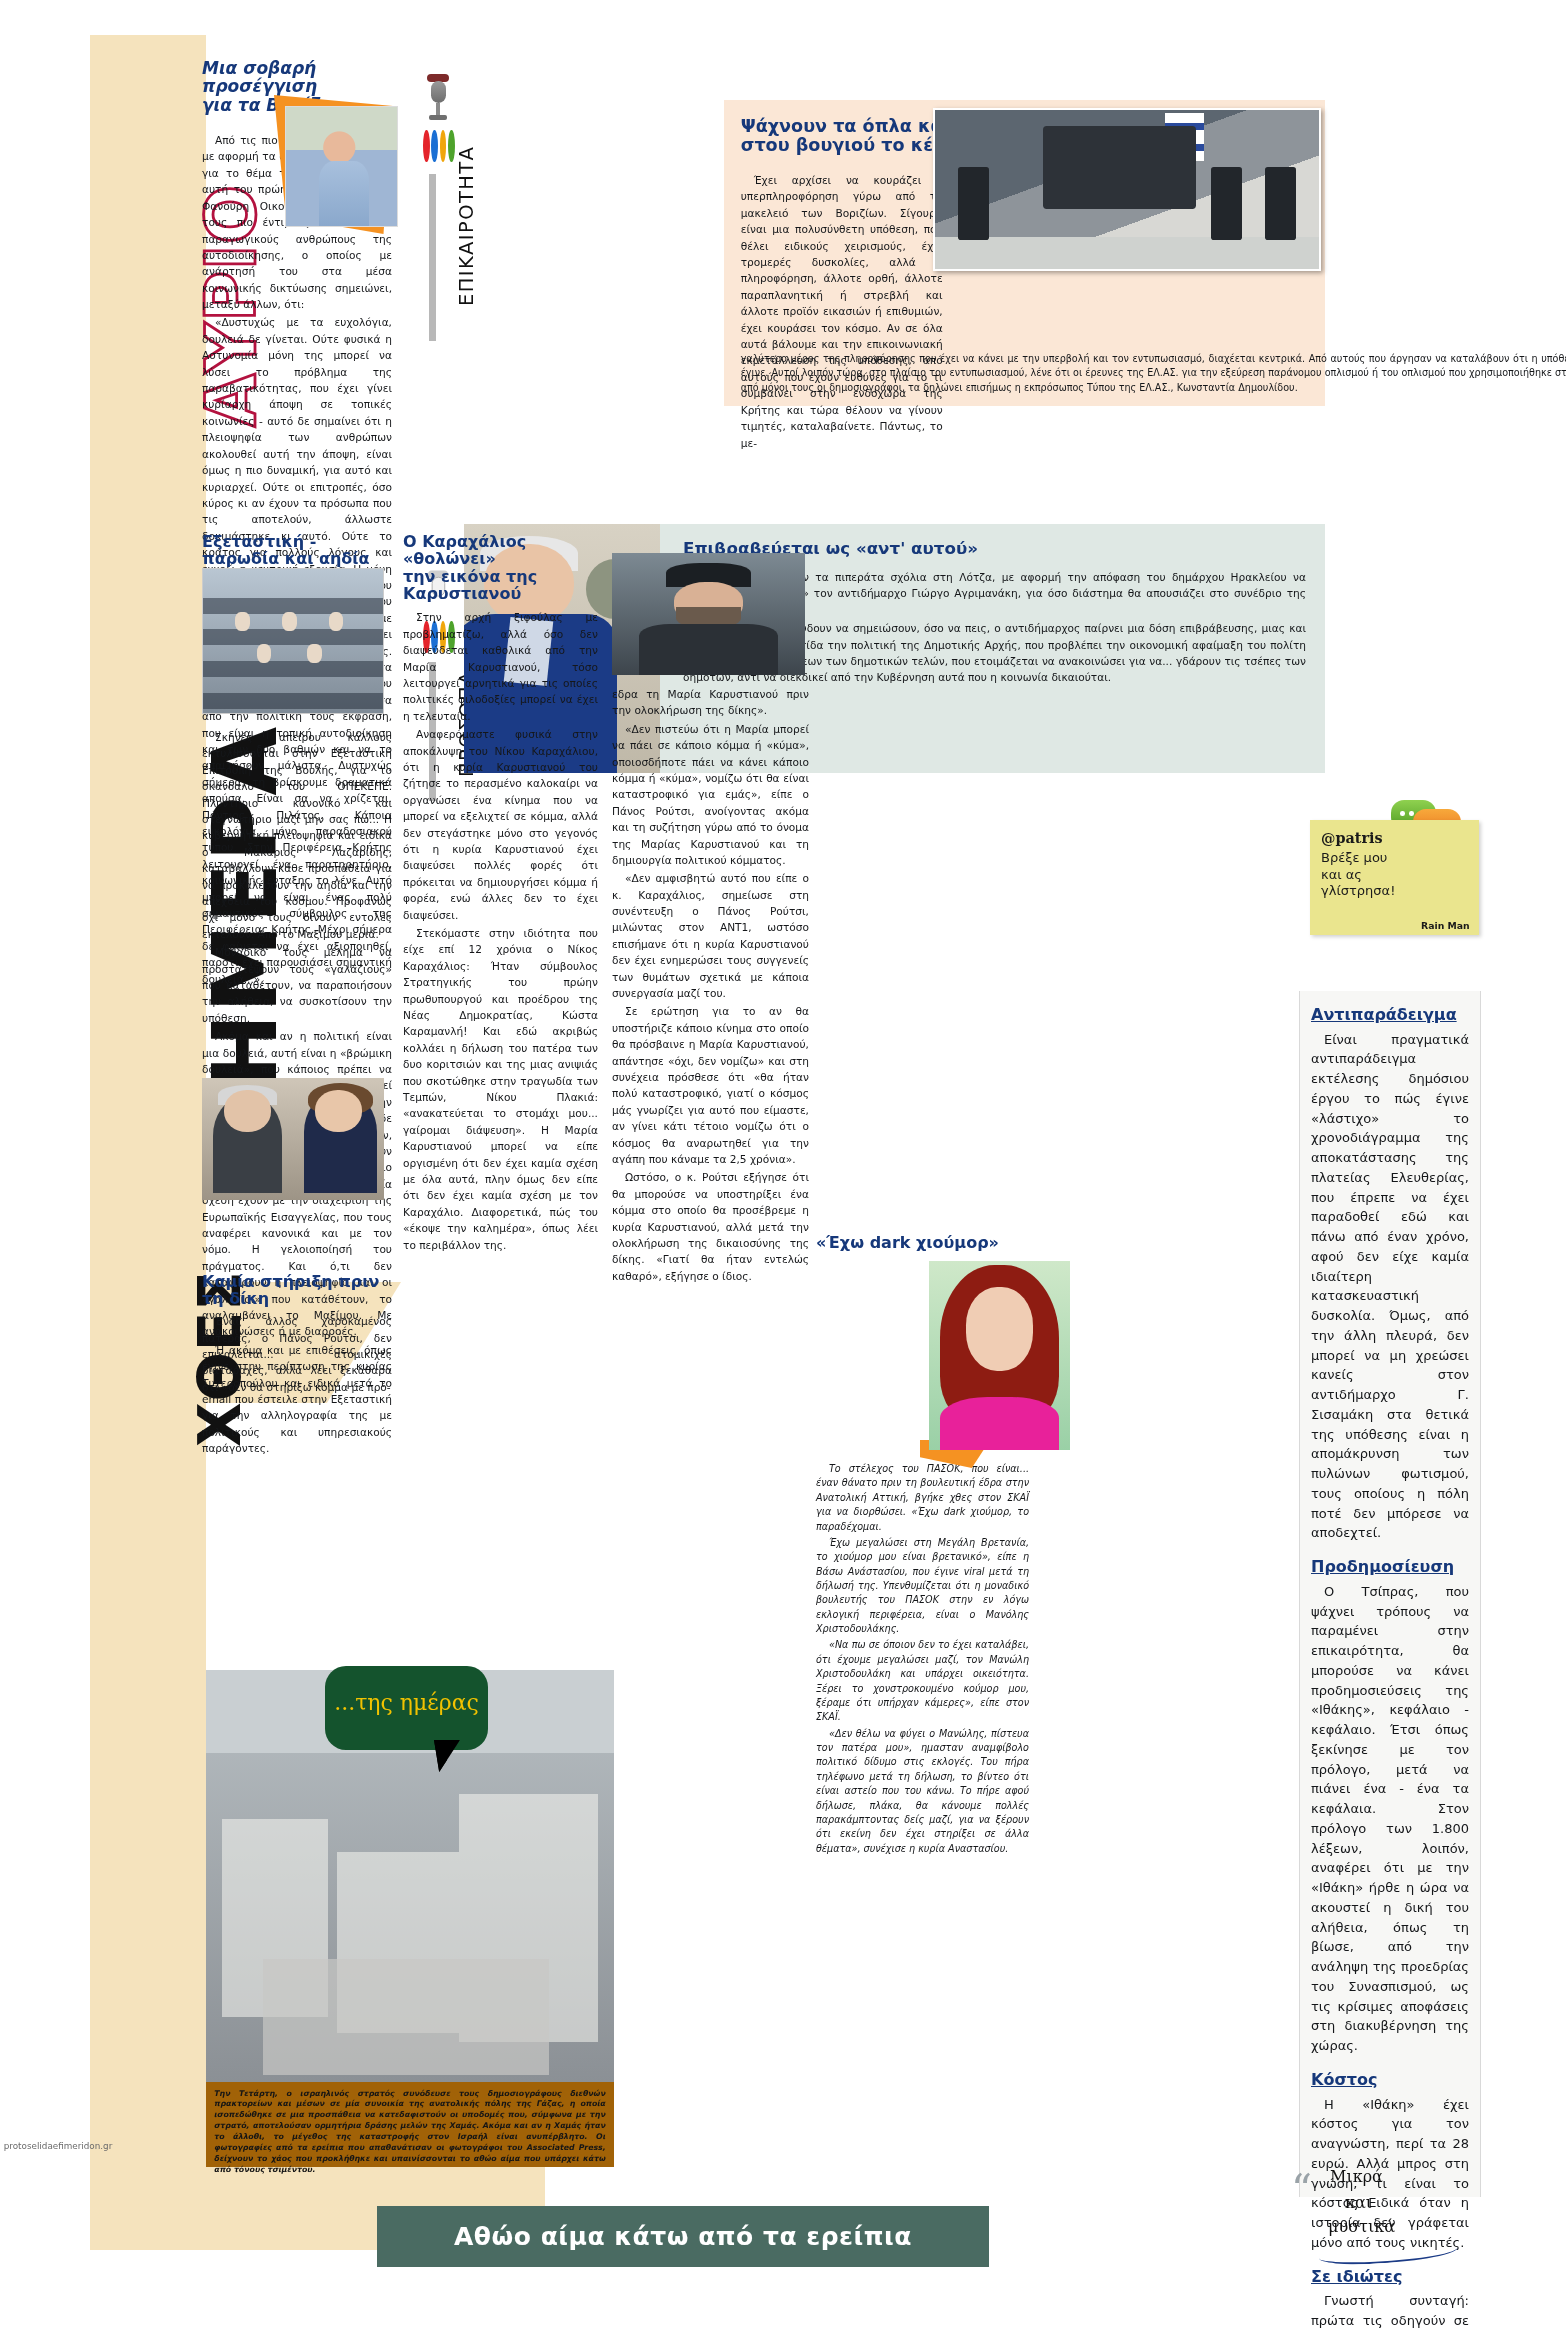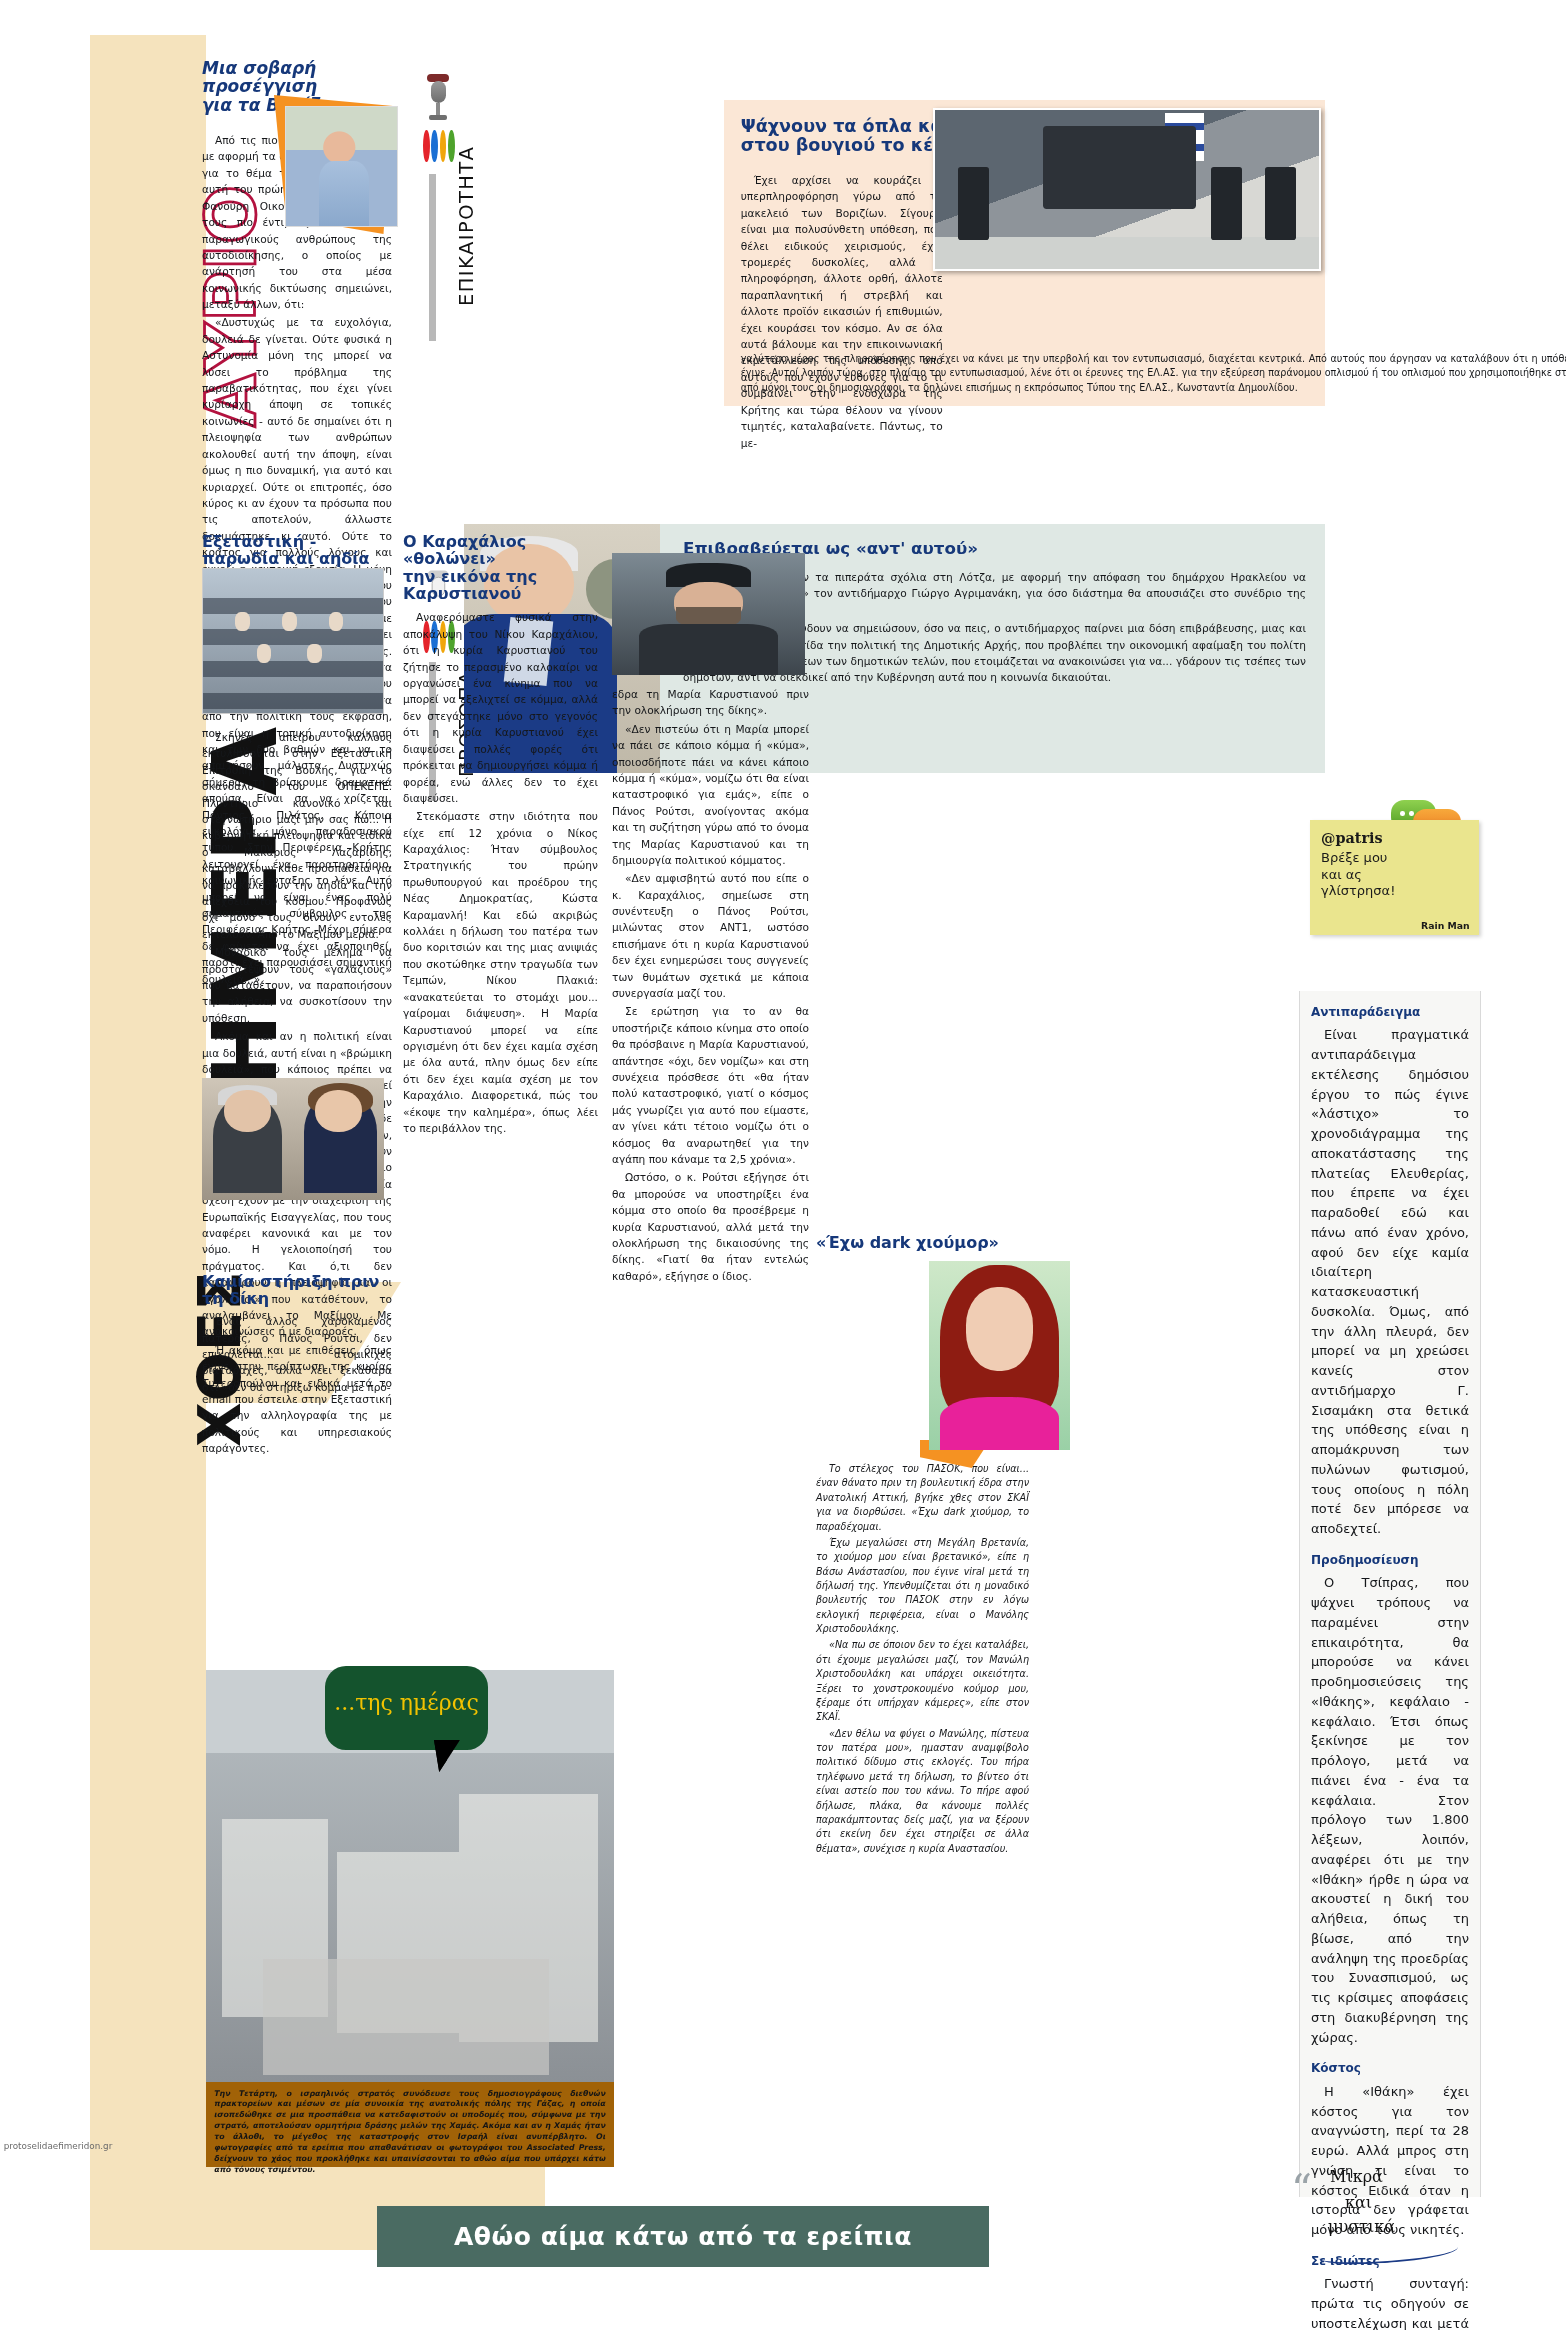--- a/index.html
+++ b/index.html
@@ -208,21 +208,21 @@
   .lady-photo .top{position:absolute;left:8%;bottom:0;width:84%;height:28%;background:#e8219a;border-radius:40% 40% 0 0;}
   .lady-orange{position:absolute;left:920px;top:1440px;width:70px;height:28px;background:#f59222;clip-path:polygon(0 0,100% 0,74% 100%,0 62%);}
   #art7 .body-txt{ position:absolute; left:0; top:228px; width:213px;font-style:italic; }
 
   
   #rside {
     position:absolute; left:1299px; top:991px; width:182px; height:1206px;
     background:#f7f7f5; border-left:0.9px solid #d9d9d9; border-right:0.9px solid #d9d9d9;
     padding:13px 11px;
   }
-  #rside h3 { font-size:12px; margin:15px 0 6.5px 0; }
+  #rside h3 { font-size:16px; margin:15px 0 6.5px 0;text-decoration:underline; }
   #rside h3:first-child{ margin-top:1.9px; }
   #rside .body-txt { font-size:13px; line-height:1.52; }
 
   
   .gaza {
     position:absolute; left:206px; top:1670px; width:408px; height:413px;
     background:linear-gradient(#b8bfc3,#8b9095); overflow:hidden;
   }
   .gaza .rub{position:absolute;background:rgba(245,245,240,.55);}
   .gaza .sky{position:absolute;left:0;top:0;width:100%;height:20%;background:#c9cfd2;}
@@ -408,20 +408,21 @@
     <p>Ακόμα και αν η πολιτική είναι μια δουλειά, αυτή είναι η «βρώμικη δουλειά», που κάποιος πρέπει να κάνει. Ο στόχος είναι να ωφεληθεί το κόμμα ή τουλάχιστον να μην ταλαιπωρηθεί άλλο. Οι δε κληθέντες που κατάθέτουν, προσπαθούν να καταδείξουν ανεπιτυχώς και με περίσσιο θράσος και αλαζονεία, ότι ουδεμία σχέση έχουν με την διαχείριση της Ευρωπαϊκής Εισαγγελίας, που τους αναφέρει κανονικά και με τον νόμο. Η γελοιοποίησή του πράγματος. Και ό,τι δεν καταφέρουν η πλειοψηφία και οι «γαλάζιοι» που κατάθέτουν, το αναλαμβάνει το Μαξίμου. Με ανακοινώσεις ή με διαρροές.</p>
     <p>Ή ακόμα και με επιθέσεις, όπως έγινε στην περίπτωση της κυρίας Τυχεροπούλου και ειδικά μετά το email που έστειλε στην Εξεταστική για την αλληλογραφία της με πολιτικούς και υπηρεσιακούς παράγοντες.</p>
   </div>
 
   <div id="art3">
     <div class="h-blue t">
       <span>Ο Καραχάλιος «θολώνει»</span><br>
       <span>την εικόνα της Καρυστιανού</span>
     </div>
     <div class="body-txt">
+      <p>Στην αρχή ξιφούλας με προβληματίζω, αλλά όσο δεν διαψεύδεται καθολικά από την Μαρία Καρυστιανού, τόσο λειτουργεί αρνητικά για τις οποίες πολιτικές φιλοδοξίες μπορεί να έχει η τελευταία.</p>
       <p>Αναφερόμαστε φυσικά στην αποκάλυψη του Νίκου Καραχάλιου, ότι η κυρία Καρυστιανού του ζήτησε το περασμένο καλοκαίρι να οργανώσει ένα κίνημα που να μπορεί να εξελιχτεί σε κόμμα, αλλά δεν στεγάστηκε μόνο στο γεγονός ότι η κυρία Καρυστιανού έχει διαψεύσει πολλές φορές ότι πρόκειται να δημιουργήσει κόμμα ή φορέα, ενώ άλλες δεν το έχει διαψεύσει.</p>
       <p>Στεκόμαστε στην ιδιότητα που είχε επί 12 χρόνια ο Νίκος Καραχάλιος: Ήταν σύμβουλος Στρατηγικής του πρώην πρωθυπουργού και προέδρου της Νέας Δημοκρατίας, Κώστα Καραμανλή! Και εδώ ακριβώς κολλάει η δήλωση του πατέρα των δυο κοριτσιών και της μιας ανιψιάς που σκοτώθηκε στην τραγωδία των Τεμπών, Νίκου Πλακιά: «ανακατεύεται το στομάχι μου... γαίρομαι διάψευση». Η Μαρία Καρυστιανού μπορεί να είπε οργισμένη ότι δεν έχει καμία σχέση με όλα αυτά, πλην όμως δεν είπε ότι δεν έχει καμία σχέση με τον Καραχάλιο. Διαφορετικά, πώς του «έκοψε την καλημέρα», όπως λέει το περιβάλλον της.</p>
     </div>
   </div>
 
   <div class="kar-photo">
     <div class="cap"></div>
     <div class="face"></div>
     <div class="beard"></div>
     <div class="body"></div>

